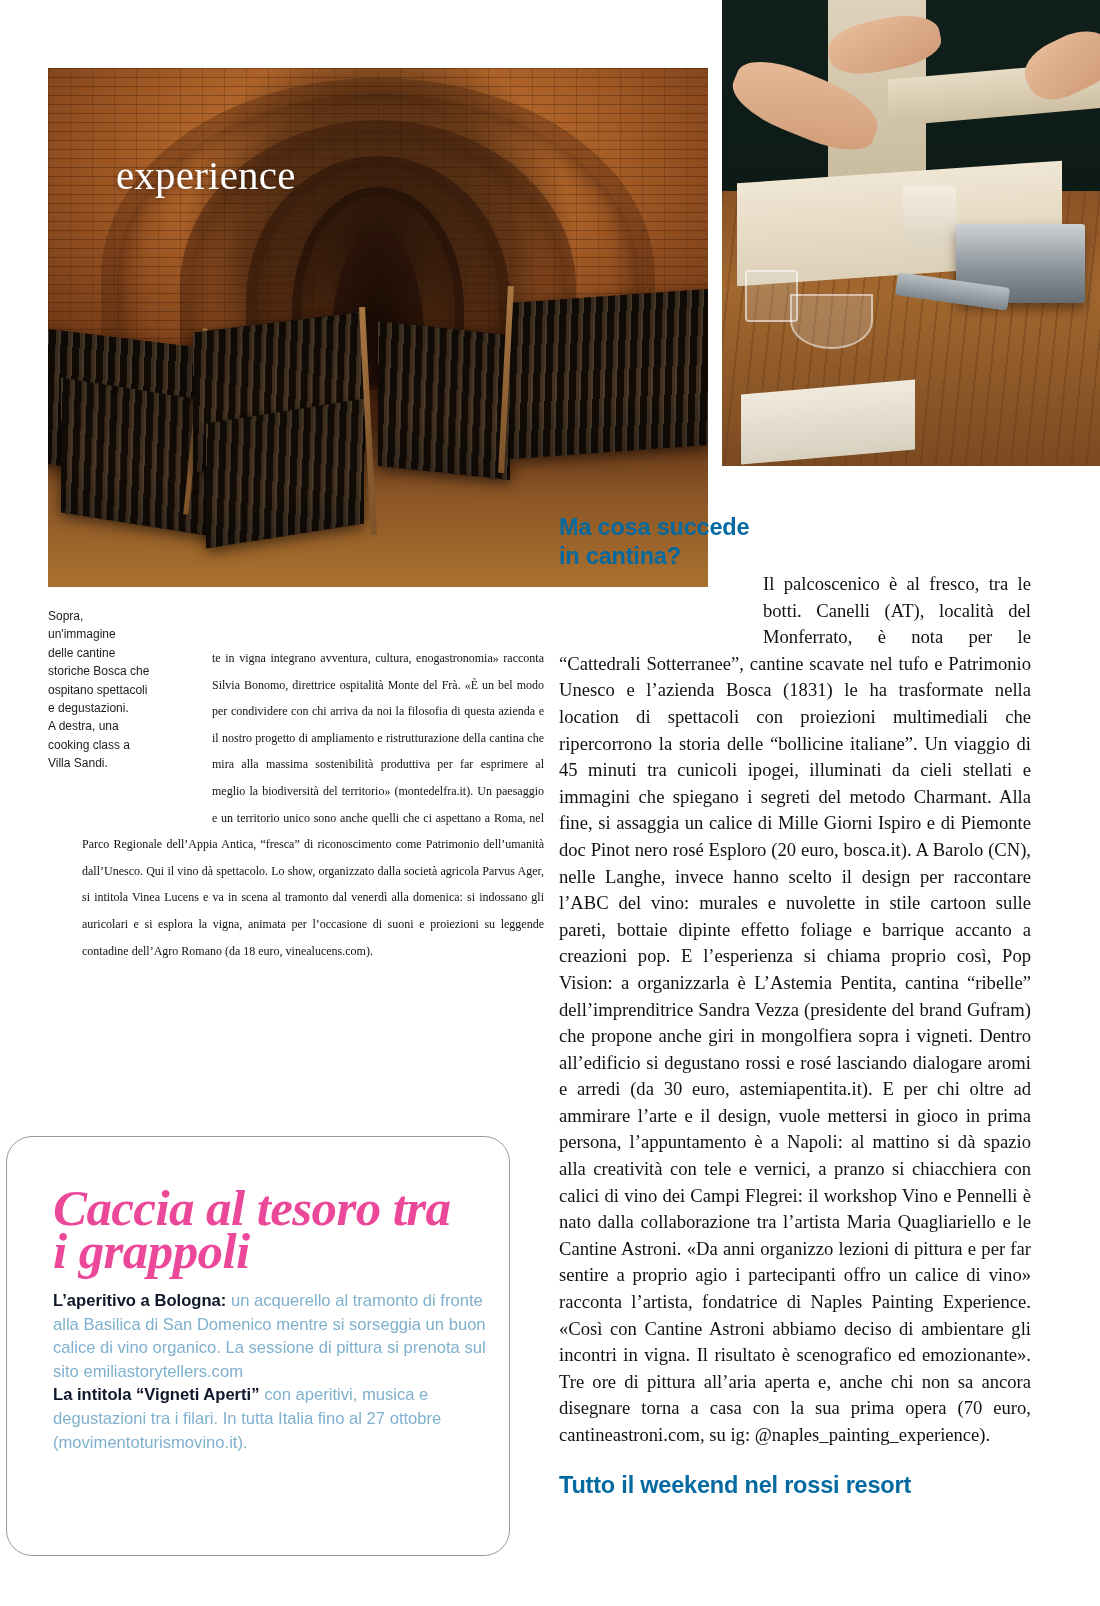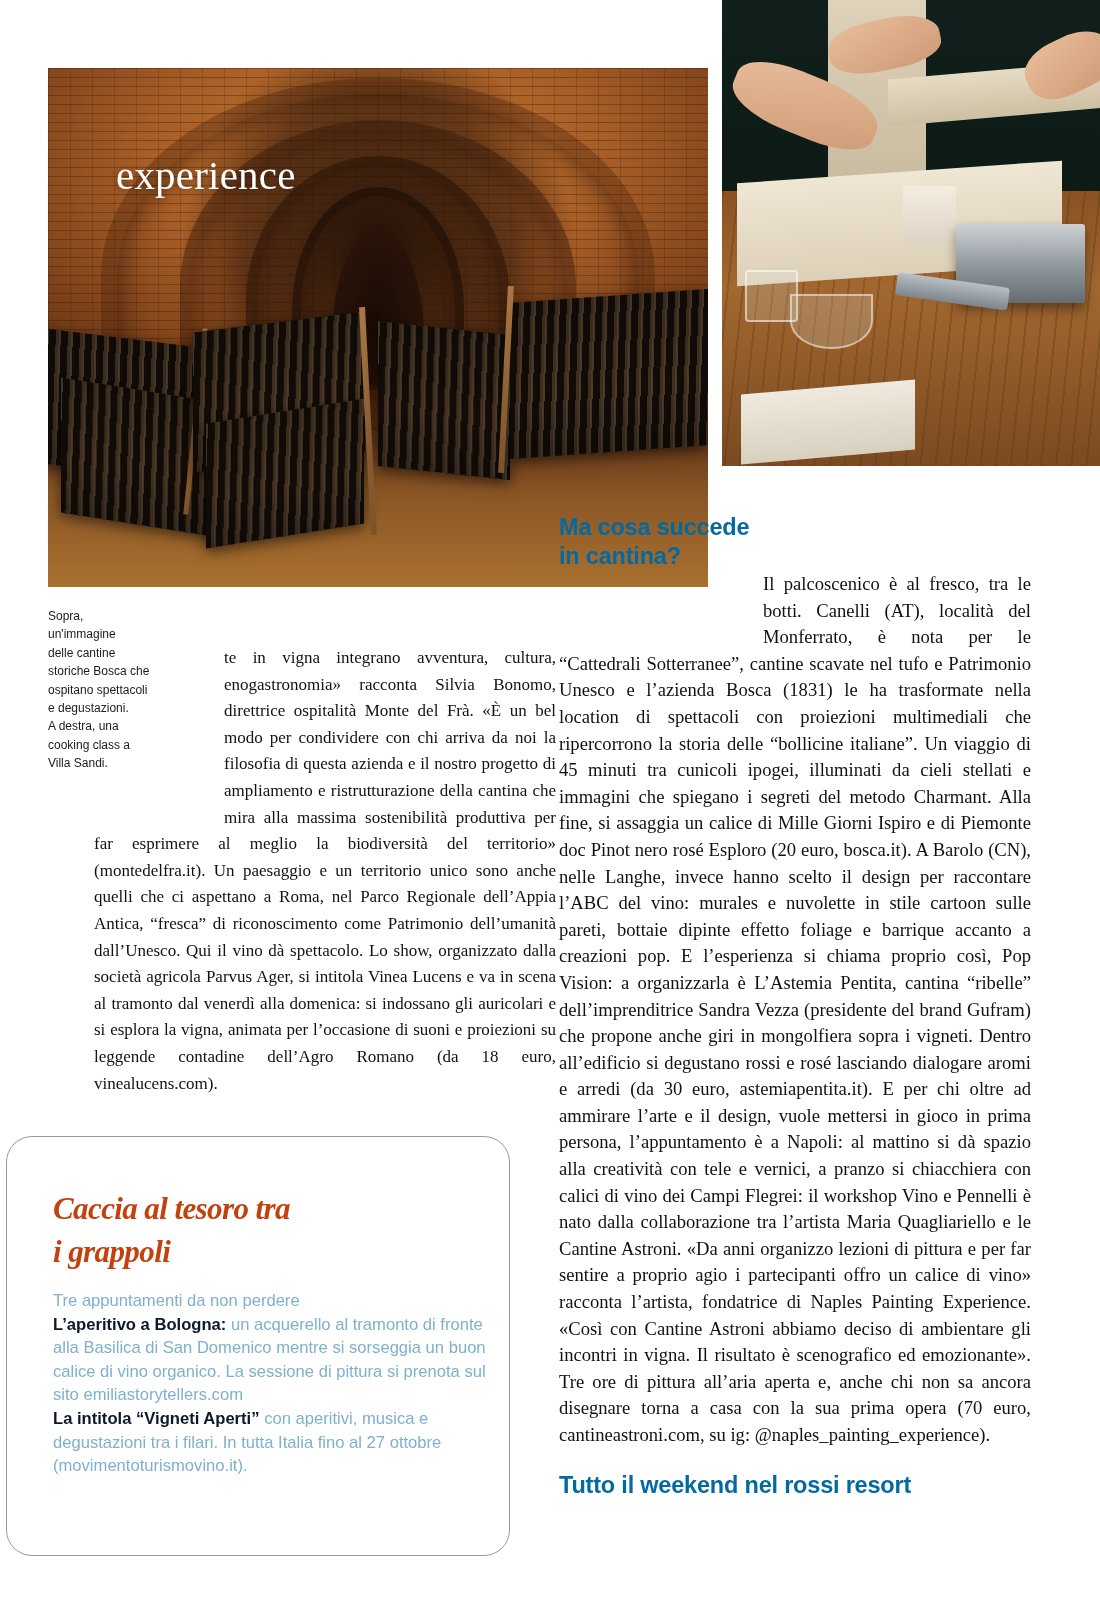--- a/index.html
+++ b/index.html
@@ -152,22 +152,22 @@
     position: absolute; left: 48px; top: 607px; width: 152px;
     font-family: "Liberation Sans", sans-serif;
     font-size: 12px;
     line-height: 18.4px;
     color: #1b1b1b;
     white-space: pre-line;
   }
 
   
   .left-col {
-    position: absolute; left: 94px; top: 645px; width: 462px;
-    font-size: 17px;
+    position: absolute; left: 82px; top: 645px; width: 462px;
+    font-size: 12px;
     line-height: 26.6px;
     color: #111111;
     text-align: justify;
     text-justify: inter-word;
     hyphens: manual;
   }
   .left-col .indent-shape {
     float: left; width: 130px; height: 160px;
   }
 
@@ -202,24 +202,24 @@
     position: absolute; left: 6px; top: 1136px; width: 504px; height: 420px;
     border: 1.4px solid #9a9a9a;
     border-radius: 26px;
     background: #ffffff;
   }
   .sidebar-inner { position: absolute; left: 46px; top: 50px; width: 440px; }
   .sidebar-headline {
     font-family: "Liberation Serif", serif;
     font-weight: bold;
     font-style: italic;
-    font-size: 31px;
+    font-size: 51px;
     line-height: 43px;
     letter-spacing: -.6px;
-    color: #c2410c;
+    color: #ec4899;
     margin: 0 0 16px 0;
     white-space: pre-line;
   }
   .sidebar-body {
     font-family: "Liberation Sans", sans-serif;
     font-size: 16.6px;
     line-height: 23.6px;
     color: #7fb0cd;
   }
   .sidebar-body b { color: #0f172a; font-weight: bold; }
@@ -293,18 +293,17 @@
     <span>Il palcoscenico è al fresco, tra le botti. Canelli (AT), località del Monferrato, è nota per le “Cattedrali Sotterranee”, cantine scavate nel tufo e Patrimonio Unesco e l’azienda Bosca (1831) le ha trasformate nella location di spettacoli con proiezioni multimediali che ripercorrono la storia delle “bollicine italiane”. Un viaggio di 45 minuti tra cunicoli ipogei, illuminati da cieli stellati e immagini che spiegano i segreti del metodo Charmant. Alla fine, si assaggia un calice di Mille Giorni Ispiro e di Piemonte doc Pinot nero rosé Esploro (20 euro, bosca.it). A Barolo (CN), nelle Langhe, invece hanno scelto il design per raccontare l’ABC del vino: murales e nuvolette in stile cartoon sulle pareti, bottaie dipinte effetto foliage e barrique accanto a creazioni pop. E l’esperienza si chiama proprio così, Pop Vision: a organizzarla è L’Astemia Pentita, cantina “ribelle” dell’imprenditrice Sandra Vezza (presidente del brand Gufram) che propone anche giri in mongolfiera sopra i vigneti. Dentro all’edificio si degustano rossi e rosé lasciando dialogare aromi e arredi (da 30 euro, astemiapentita.it). E per chi oltre ad ammirare l’arte e il design, vuole mettersi in gioco in prima persona, l’appuntamento è a Napoli: al mattino si dà spazio alla creatività con tele e vernici, a pranzo si chiacchiera con calici di vino dei Campi Flegrei: il workshop Vino e Pennelli è nato dalla collaborazione tra l’artista Maria Quagliariello e le Cantine Astroni. «Da anni organizzo lezioni di pittura e per far sentire a proprio agio i partecipanti offro un calice di vino» racconta l’artista, fondatrice di Naples Painting Experience. «Così con Cantine Astroni abbiamo deciso di ambientare gli incontri in vigna. Il risultato è scenografico ed emozionante». Tre ore di pittura all’aria aperta e, anche chi non sa ancora disegnare torna a casa con la sua prima opera (70 euro, cantineastroni.com, su ig: @naples_painting_experience).</span>
   </div>
   <h2 class="subhead second">Tutto il weekend nel rossi resort</h2>
 </div>
 
 <div class="sidebar-box">
   <div class="sidebar-inner">
     <h3 class="sidebar-headline">Caccia al tesoro tra
 i grappoli</h3>
     <div class="sidebar-body">
-      <span class="sb-line">Tre appuntamenti da non perdere</span>
       <span><b>L’aperitivo a Bologna:</b><span> un acquerello al tramonto di fronte alla Basilica di San Domenico mentre si sorseggia un buon calice di vino organico. La sessione di pittura si prenota sul sito emiliastorytellers.com</span></span><br>
       <span><b>La intitola “Vigneti Aperti”</b><span> con aperitivi, musica e degustazioni tra i filari. In tutta Italia fino al 27 ottobre (movimentoturismovino.it).</span></span><br>
     </div>
   </div>
 </div>
 
 </body></html>

